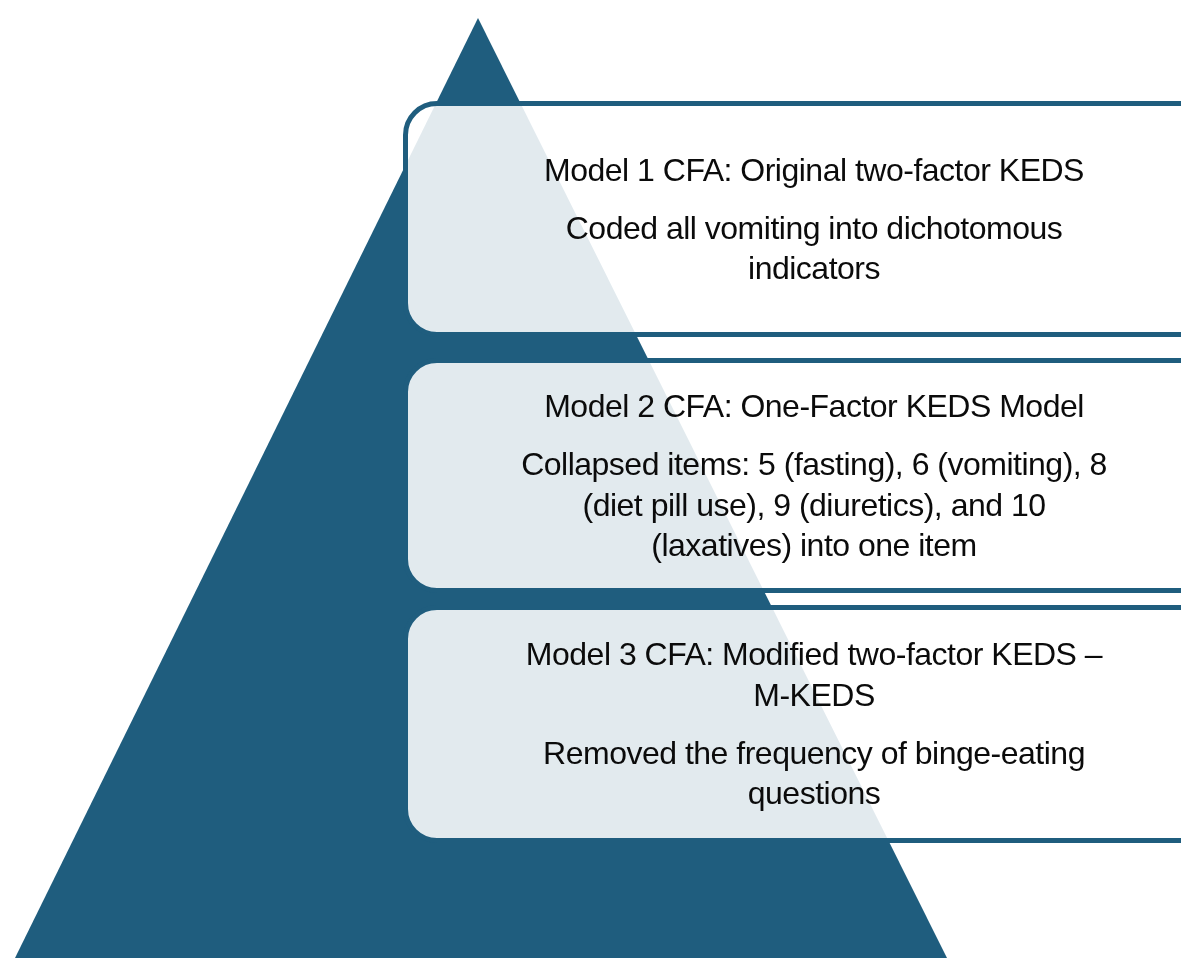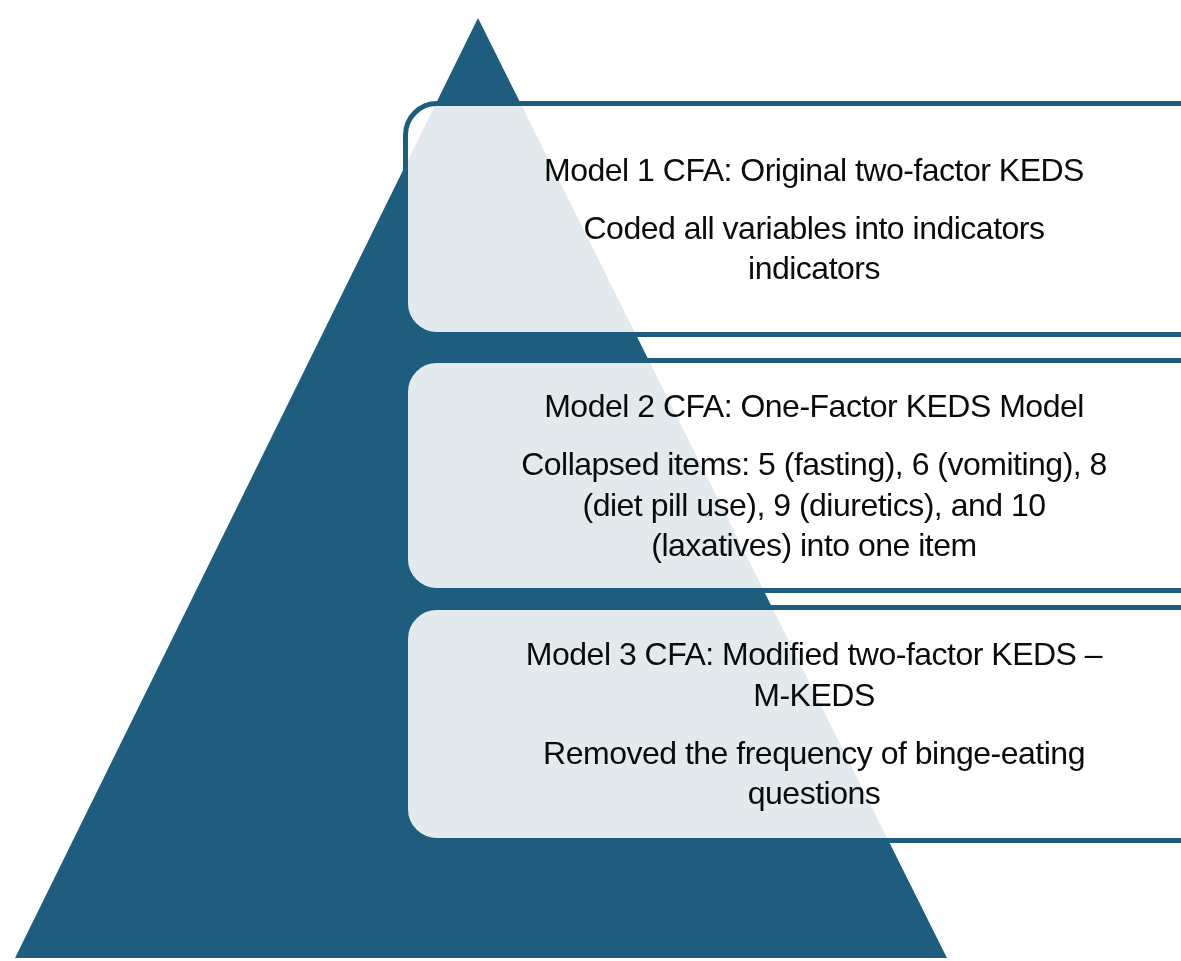--- a/index.html
+++ b/index.html
@@ -55,21 +55,21 @@
 <body>
 
 <div class="canvas">
 
   <svg class="pyramid-svg" viewBox="0 0 1181 961" xmlns="http://www.w3.org/2000/svg" aria-hidden="true">
     <polygon points="478,18 15,958 947,958" fill="#1f5d7e"></polygon>
   </svg>
 
   <div class="model-box" id="box-1">
     <div class="box-heading">Model 1 CFA: Original two-factor KEDS</div>
-    <div class="box-body">Coded all variables into indicators
+    <div class="box-body">Coded all vomiting into dichotomous
 indicators</div>
   </div>
 
   <div class="model-box" id="box-2">
     <div class="box-heading">Model 2 CFA: One-Factor KEDS Model</div>
     <div class="box-body">Collapsed items: 5 (fasting), 6 (vomiting), 8
 (diet pill use), 9 (diuretics), and 10
 (laxatives)  into one item</div>
   </div>
 

